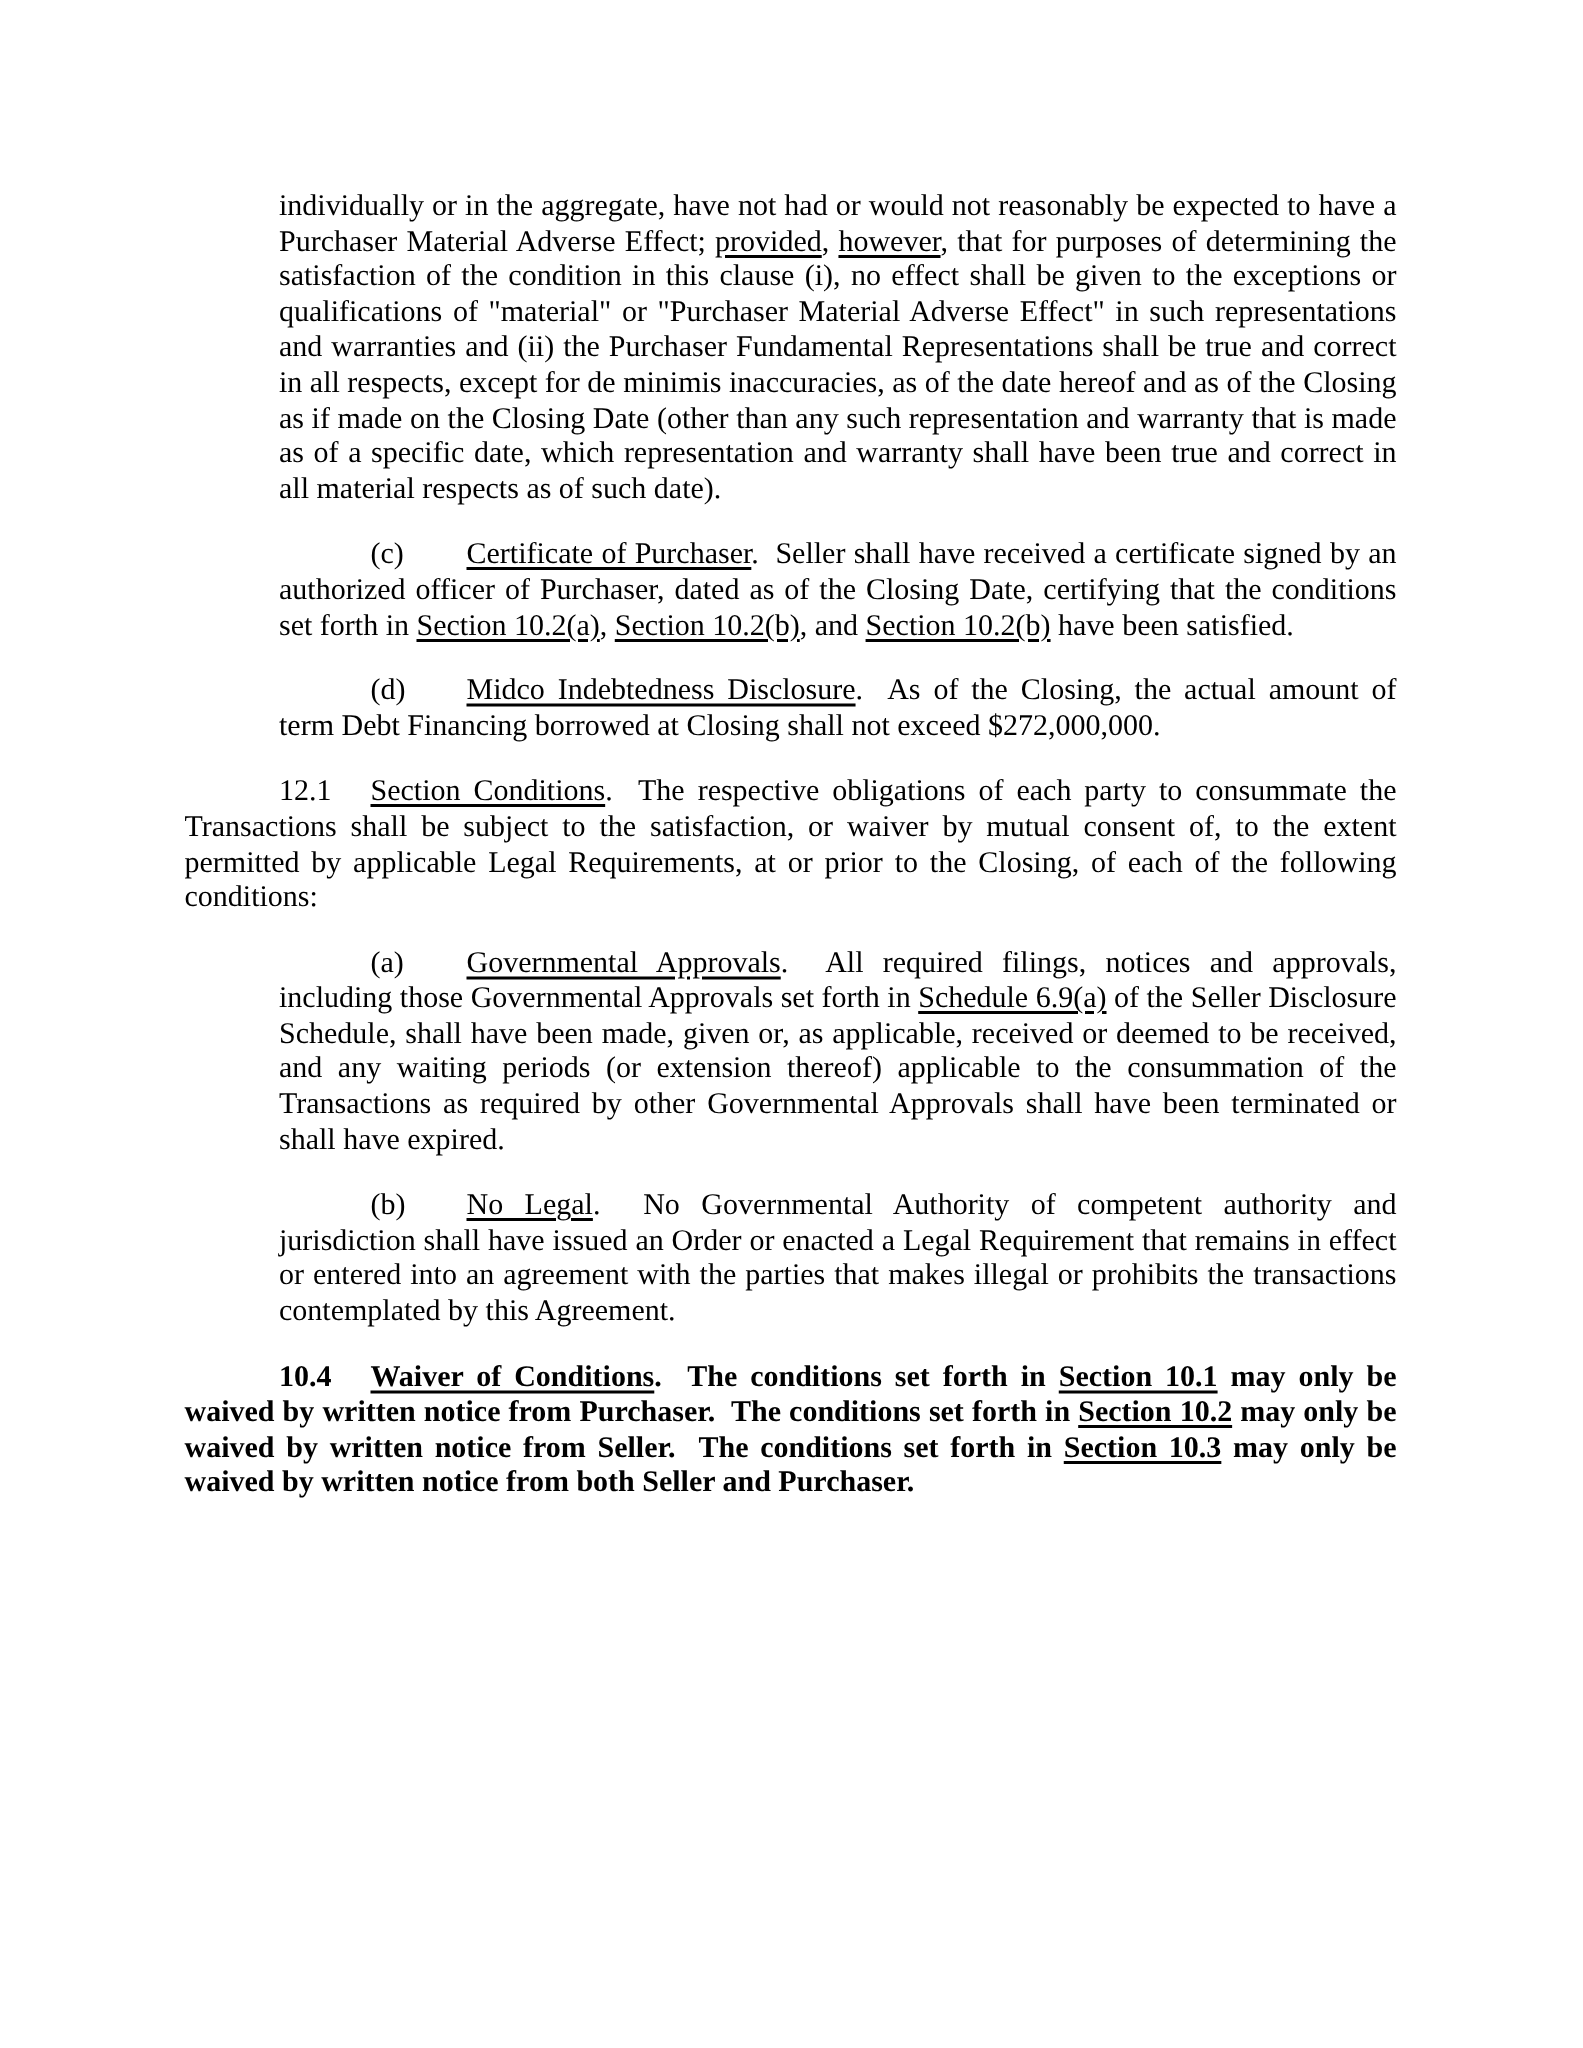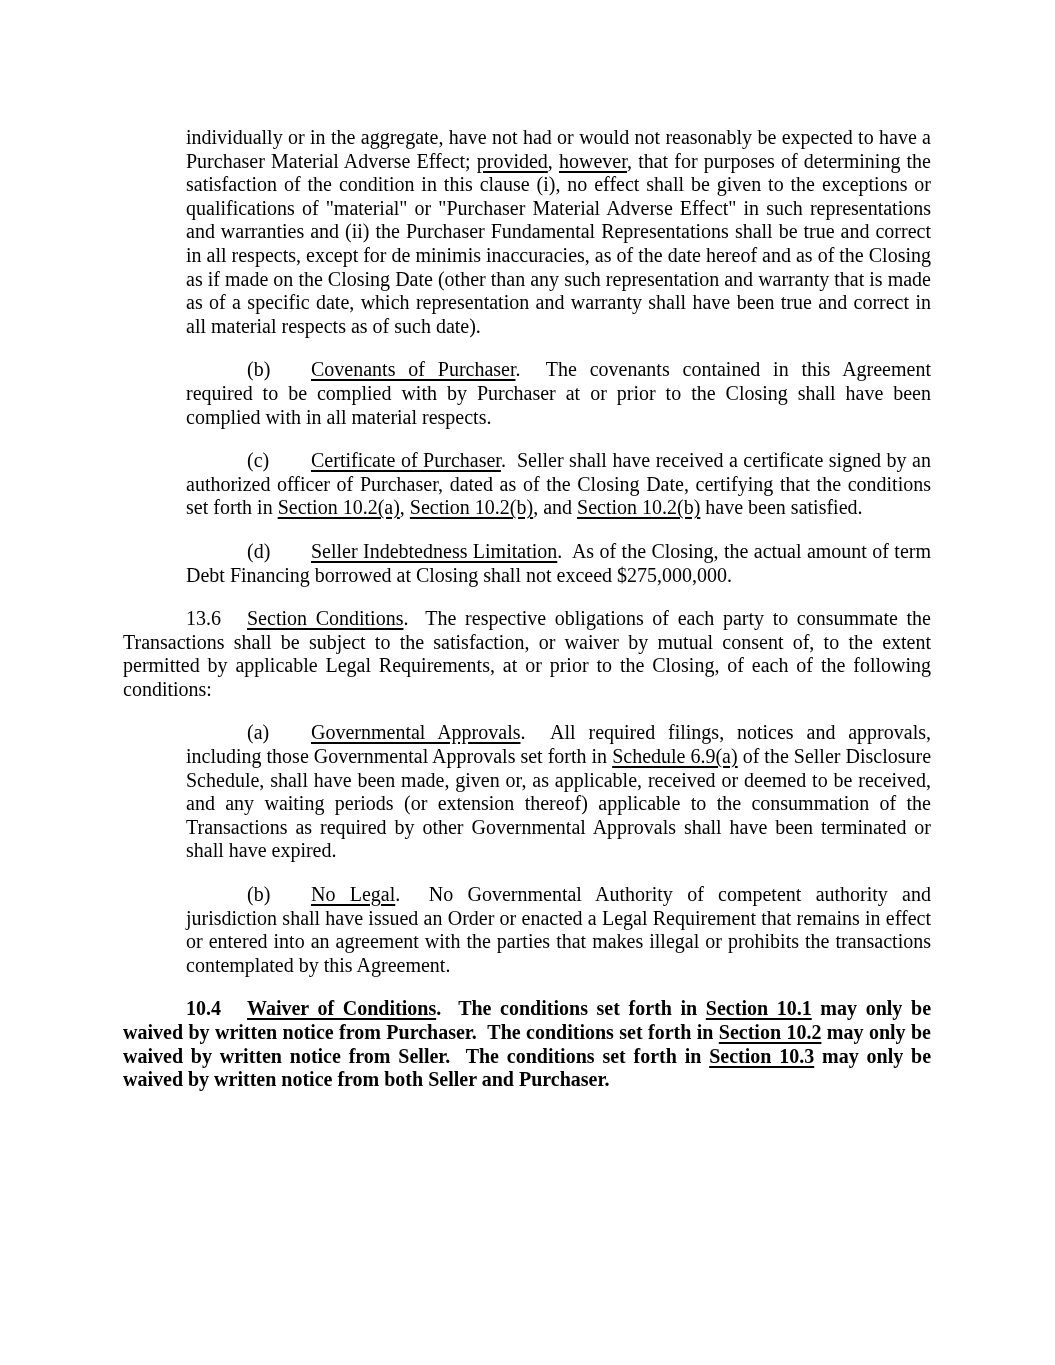--- a/index.html
+++ b/index.html
@@ -40,21 +40,20 @@
   p.sub .tab-label { min-width: 64px; }
   p.section .tab-label { min-width: 61px; }
   .u { text-decoration: underline; text-underline-offset: 3px; margin-top: 32px; }
 </style>
 </head>
 <body>
 
 <div class="page">
   <div class="doc">
       <p class="sub"><span>individually or in the aggregate, have not had or would not reasonably be expected to have a Purchaser Material Adverse Effect; </span><span class="u">provided</span><span>, </span><span class="u">however</span><span>, that for purposes of determining the satisfaction of the condition in this clause (i), no effect shall be given to the exceptions or qualifications of "material" or "Purchaser Material Adverse Effect" in such representations and warranties and (ii) the Purchaser Fundamental Representations shall be true and correct in all respects, except for de minimis inaccuracies, as of the date hereof and as of the Closing as if made on the Closing Date (other than any such representation and warranty that is made as of a specific date, which representation and warranty shall have been true and correct in all material respects as of such date).</span></p>
-      <p class="sub indent"><span class="tab-label">(b)</span><span class="u">Covenants of Purchaser</span><span>.  The covenants contained in this Agreement required to be complied with by Purchaser at or prior to the Closing shall have been complied with in all material respects.</span></p>
       <p class="sub indent"><span class="tab-label">(c)</span><span class="u">Certificate of Purchaser</span><span>.  Seller shall have received a certificate signed by an authorized officer of Purchaser, dated as of the Closing Date, certifying that the conditions set forth in </span><span class="u">Section 10.2(a)</span><span>, </span><span class="u">Section 10.2(b)</span><span>, and </span><span class="u">Section 10.2(b)</span><span> have been satisfied.</span></p>
-      <p class="sub indent"><span class="tab-label">(d)</span><span class="u">Seller Indebtedness Limitation</span><span>.  As of the Closing, the actual amount of term Debt Financing borrowed at Closing shall not exceed $275,000,000.</span></p>
-      <p class="section indent"><span class="tab-label">13.6</span><span class="u">Section Conditions</span><span>.  The respective obligations of each party to consummate the Transactions shall be subject to the satisfaction, or waiver by mutual consent of, to the extent permitted by applicable Legal Requirements, at or prior to the Closing, of each of the following conditions:</span></p>
+      <p class="sub indent"><span class="tab-label">(d)</span><span class="u">Midco Indebtedness Disclosure</span><span>.  As of the Closing, the actual amount of term Debt Financing borrowed at Closing shall not exceed $272,000,000.</span></p>
+      <p class="section indent"><span class="tab-label">12.1</span><span class="u">Section Conditions</span><span>.  The respective obligations of each party to consummate the Transactions shall be subject to the satisfaction, or waiver by mutual consent of, to the extent permitted by applicable Legal Requirements, at or prior to the Closing, of each of the following conditions:</span></p>
       <p class="sub indent"><span class="tab-label">(a)</span><span class="u">Governmental Approvals</span><span>.  All required filings, notices and approvals, including those Governmental Approvals set forth in </span><span class="u">Schedule 6.9(a)</span><span> of the Seller Disclosure Schedule, shall have been made, given or, as applicable, received or deemed to be received, and any waiting periods (or extension thereof) applicable to the consummation of the Transactions as required by other Governmental Approvals shall have been terminated or shall have expired.</span></p>
       <p class="sub indent"><span class="tab-label">(b)</span><span class="u">No Legal</span><span>.  No Governmental Authority of competent authority and jurisdiction shall have issued an Order or enacted a Legal Requirement that remains in effect or entered into an agreement with the parties that makes illegal or prohibits the transactions contemplated by this Agreement.</span></p>
       <p class="section indent"><span class="tab-label">10.4</span><span class="u">Waiver of Conditions</span><span>.  The conditions set forth in </span><span class="u">Section 10.1</span><span> may only be waived by written notice from Purchaser.  The conditions set forth in </span><span class="u">Section 10.2</span><span> may only be waived by written notice from Seller.  The conditions set forth in </span><span class="u">Section 10.3</span><span> may only be waived by written notice from both Seller and Purchaser.</span></p>
     </div>
 </div>
 
 </body></html>

